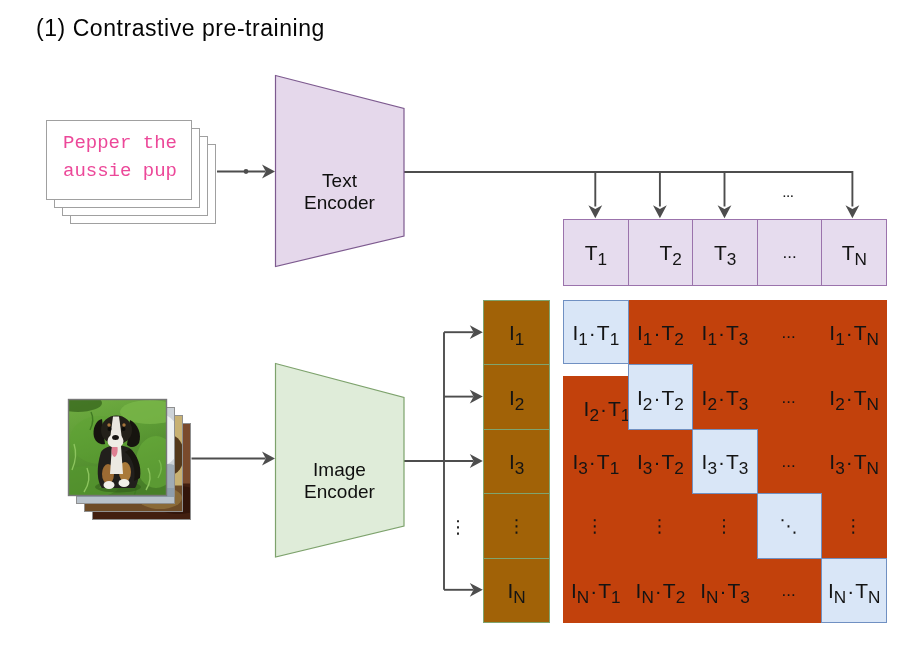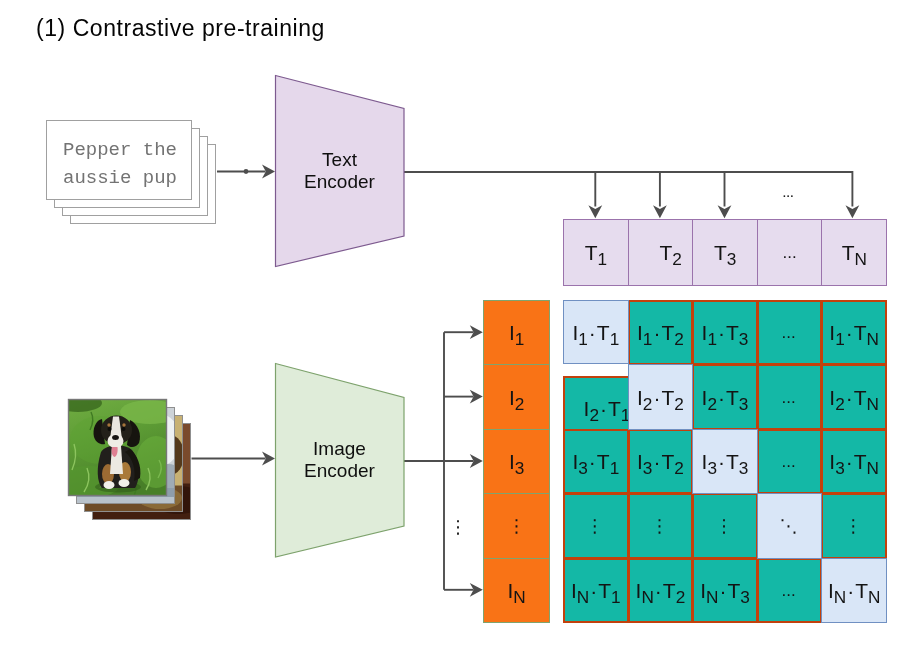--- a/index.html
+++ b/index.html
@@ -11,42 +11,42 @@
   .abs { position: absolute; }
   .title {
     position: absolute; left: 36px; top: 15px;
     font-size: 23px; color: #050505; letter-spacing: 0.55px;
   }
   .tcard {
     position: absolute; width: 146px; height: 80px; box-sizing: border-box;
     background: #ffffff; border: 1px solid #a0a0a0;
   }
   .tcard-text {
-    position: absolute; left: 16px; top: 16px;
+    position: absolute; left: 16px; top: 9px;
     font-family: "Liberation Mono", monospace;
-    font-size: 19px; line-height: 27.5px; color: #737373; white-space: pre;
+    font-size: 19px; line-height: 27.5px; color: #ec4899; white-space: pre;
   }
   .enc-label {
     position: absolute; width: 129px; text-align: center;
-    font-size: 19px; line-height: 22.5px; color: #0f0f0f;
+    font-size: 19px; line-height: 22.5px; color: #0f0f0f; margin-top: 21px;
   }
   .cell {
     position: absolute; box-sizing: border-box;
     display: flex; align-items: center; justify-content: center;
   }
   .cell .lab {
     font-family: Liberation Sans, sans-serif;
     font-size: 21px; color: #141414; line-height: 1;
     white-space: nowrap;
   }
   .cell sub { font-size: 0.82em; line-height: 0; }
   .cell .dot { margin: 0 1px; }
   .purple { background: #e6dcee; border: 1.2px solid #9b73ac; }
-  .green  { background: #f97316;  border: 1.2px solid #7fa46f; }
-  .white  { background: #14b8a6; border: 2px solid #c2410c; }
+  .green  { background: #a16207;  border: 1.2px solid #7fa46f; }
+  .white  { background: #c2410c; border: 4px solid #c2410c; }
   .blue   { background: #d9e6f7; border: 1.2px solid #7090c2; z-index: 2; }
   .vdots .lab, .gdots .lab { font-size: 18px; }
   .ddots .lab { font-size: 18px; }
   .hdots .lab, .tdots .lab { font-size: 17px; letter-spacing: 0; }
   .float-dots {
     position: absolute; font-family: "Liberation Serif", serif;
     color: #141414; text-align: center;
   }
 </style>
 </head>

